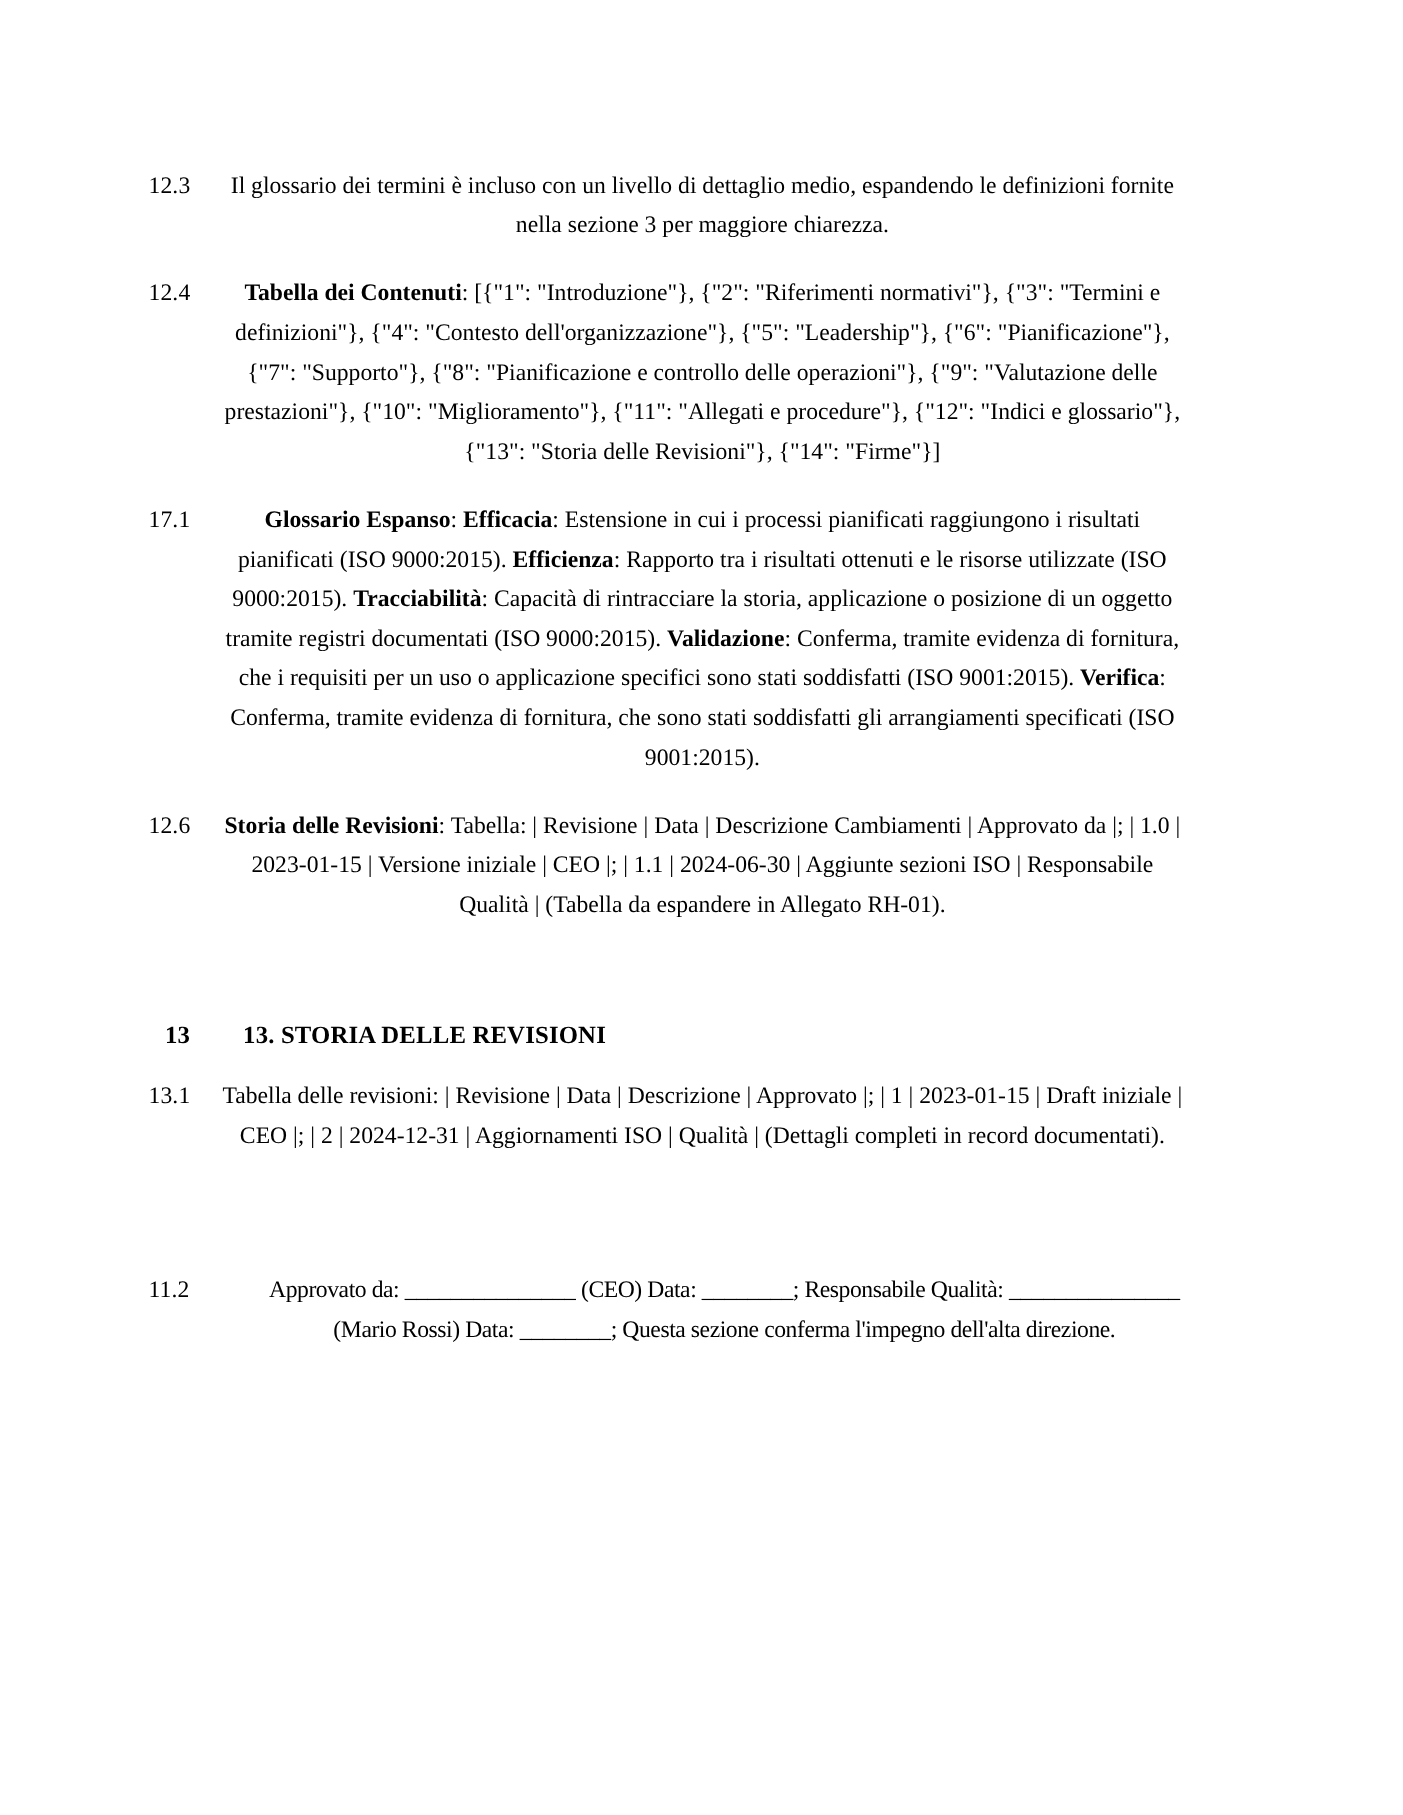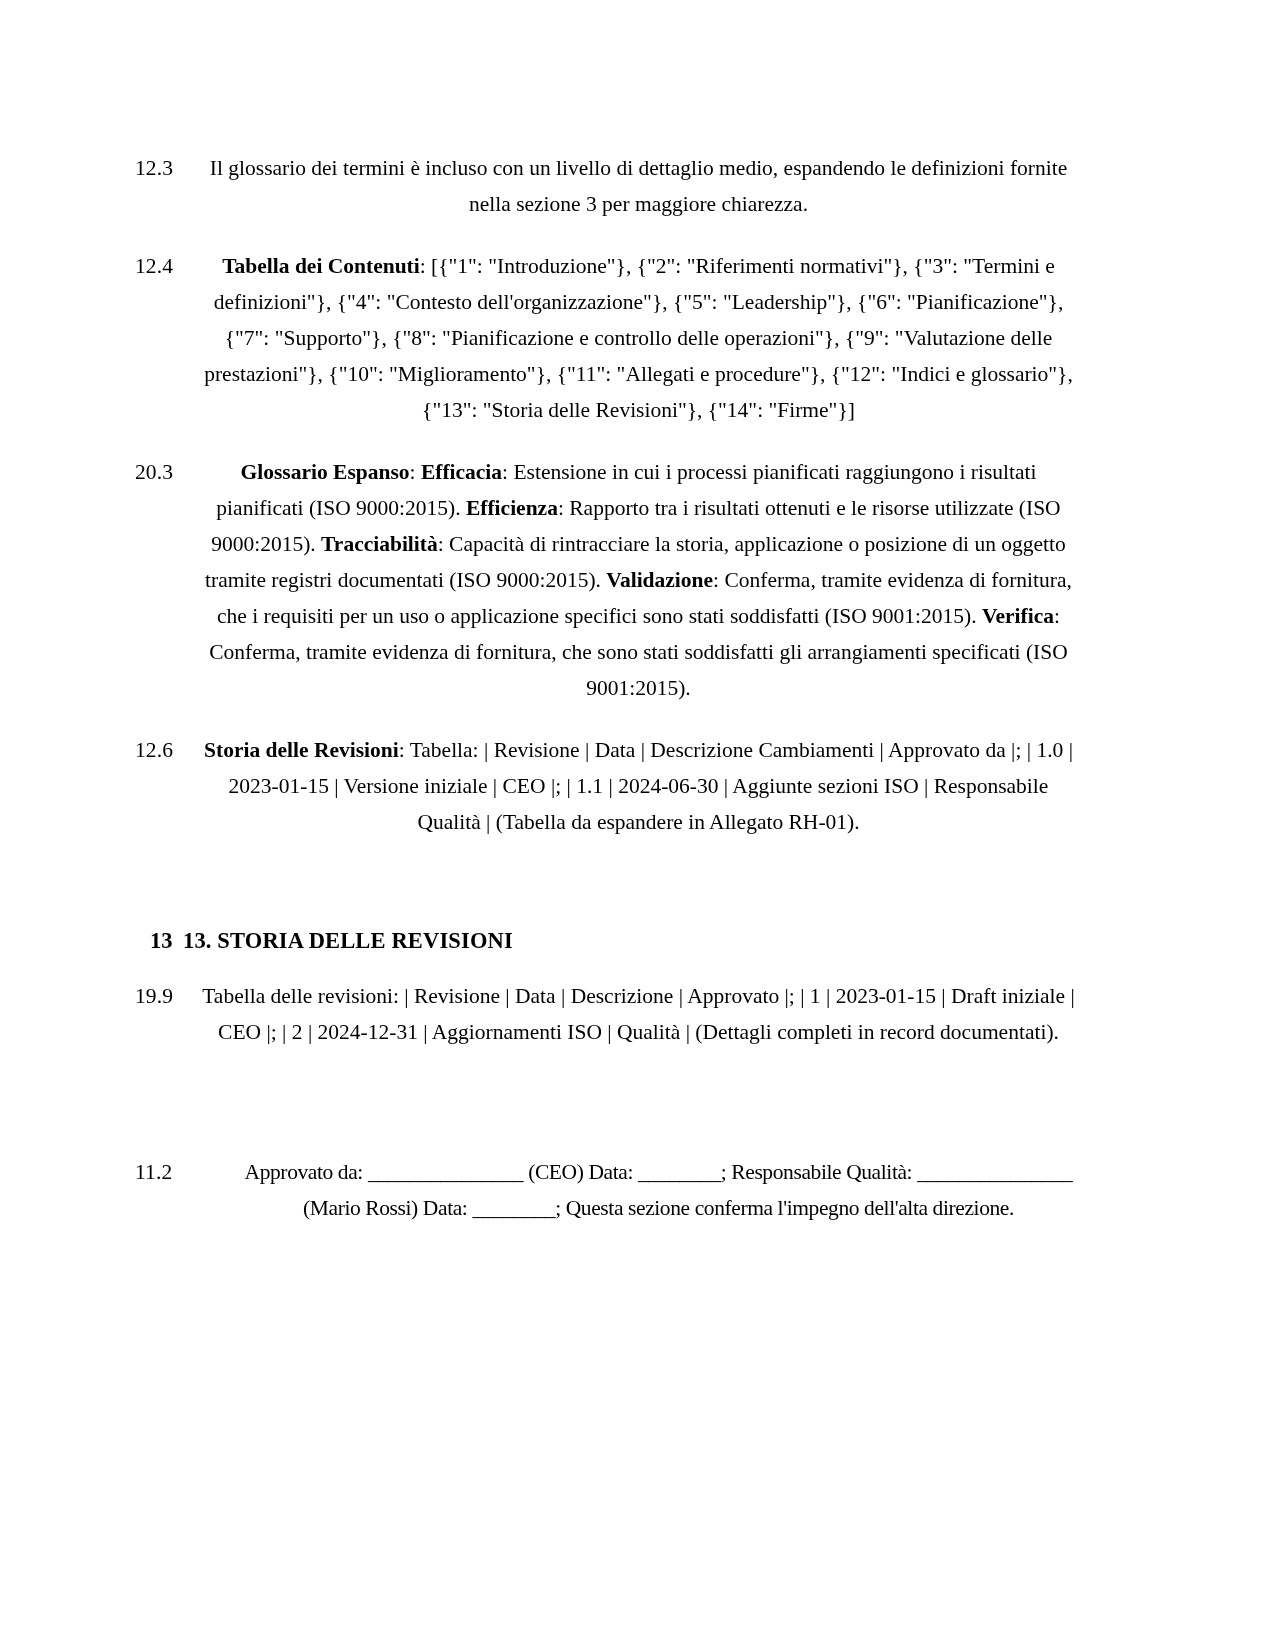--- a/index.html
+++ b/index.html
@@ -50,20 +50,21 @@
   .clause-body b,
   .lead {
     font-weight: bold;
   }
 
   
   .heading {
     display: flex;
     align-items: flex-start;
     margin: 0;
+    gap: 38px;
   }
   .heading-num {
     flex: 0 0 48px;
     width: 48px;
     font-size: 22.5px;
     line-height: 34px;
     font-weight: bold;
     text-align: left;
     padding-left: 15px;
     box-sizing: border-box;
@@ -90,40 +91,40 @@
     <div class="clause-num">12.3</div>
     <div class="clause-body">Il glossario dei termini è incluso con un livello di dettaglio medio, espandendo le definizioni fornite nella sezione 3 per maggiore chiarezza.</div>
   </div>
 
   <div class="clause">
     <div class="clause-num">12.4</div>
     <div class="clause-body"><span class="lead">Tabella dei Contenuti</span><span>: [{"1": "Introduzione"}, {"2": "Riferimenti normativi"}, {"3": "Termini e definizioni"}, {"4": "Contesto dell'organizzazione"}, {"5": "Leadership"}, {"6": "Pianificazione"}, {"7": "Supporto"}, {"8": "Pianificazione e controllo delle operazioni"}, {"9": "Valutazione delle prestazioni"}, {"10": "Miglioramento"}, {"11": "Allegati e procedure"}, {"12": "Indici e glossario"}, {"13": "Storia delle Revisioni"}, {"14": "Firme"}]</span></div>
   </div>
 
   <div class="clause">
-    <div class="clause-num">20.3</div>
+    <div class="clause-num">17.1</div>
     <div class="clause-body"><span class="lead">Glossario Espanso</span><span id="glossary-segments"><span>: </span><span style="font-weight: bold;">Efficacia</span><span>: Estensione in cui i processi pianificati raggiungono i risultati pianificati (ISO 9000:2015). </span><span style="font-weight: bold;">Efficienza</span><span>: Rapporto tra i risultati ottenuti e le risorse utilizzate (ISO 9000:2015). </span><span style="font-weight: bold;">Tracciabilità</span><span>: Capacità di rintracciare la storia, applicazione o posizione di un oggetto tramite registri documentati (ISO 9000:2015). </span><span style="font-weight: bold;">Validazione</span><span>: Conferma, tramite evidenza di fornitura, che i requisiti per un uso o applicazione specifici sono stati soddisfatti (ISO 9001:2015). </span><span style="font-weight: bold;">Verifica</span><span>: Conferma, tramite evidenza di fornitura, che sono stati soddisfatti gli arrangiamenti specificati (ISO 9001:2015).</span></span></div>
   </div>
 
   <div class="clause">
     <div class="clause-num">12.6</div>
     <div class="clause-body"><span class="lead">Storia delle Revisioni</span><span>: Tabella: | Revisione | Data | Descrizione Cambiamenti | Approvato da |; | 1.0 | 2023-01-15 | Versione iniziale | CEO |; | 1.1 | 2024-06-30 | Aggiunte sezioni ISO | Responsabile Qualità | (Tabella da espandere in Allegato RH-01).</span></div>
   </div>
 
   <div class="gap-before-heading"></div>
 
   <div class="heading">
     <div class="heading-num">13</div>
     <div class="heading-text">13. STORIA DELLE REVISIONI</div>
   </div>
 
   <div class="gap-after-heading"></div>
 
   <div class="clause">
-    <div class="clause-num">19.9</div>
+    <div class="clause-num">13.1</div>
     <div class="clause-body">Tabella delle revisioni: | Revisione | Data | Descrizione | Approvato |; | 1 | 2023-01-15 | Draft iniziale | CEO |; | 2 | 2024-12-31 | Aggiornamenti ISO | Qualità | (Dettagli completi in record documentati).</div>
   </div>
 
   <div class="gap-before-heading"></div>
 
 
   <div class="gap-after-heading"></div>
 
   <div class="clause">
     <div class="clause-num">11.2</div>

